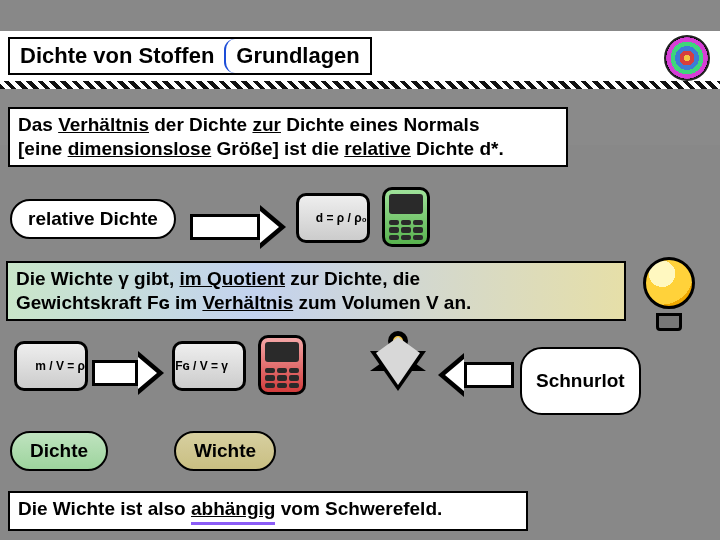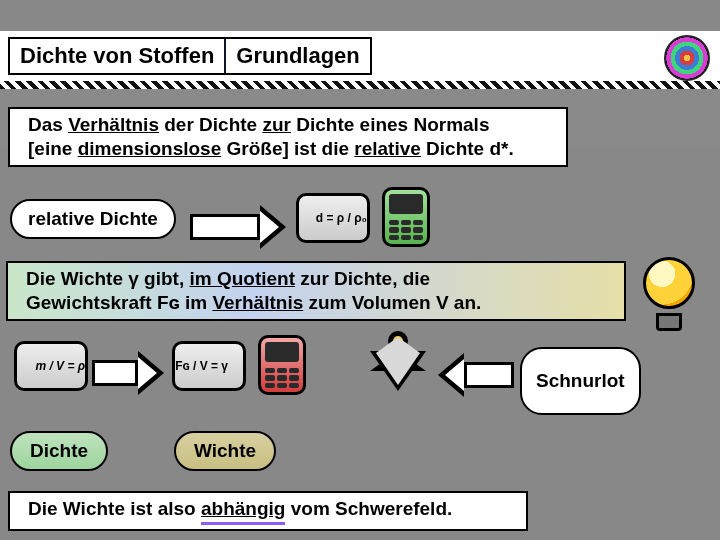--- a/index.html
+++ b/index.html
@@ -1,26 +1,26 @@
 <!DOCTYPE html>
 <html><head>
 <meta charset="utf-8">
 <style>
   * { box-sizing: border-box; margin: 0; padding: 0; }
   body { width: 720px; height: 540px; background: #888; font-family: Arial, Helvetica, sans-serif; overflow: hidden; }
   .stage { width: 720px; height: 540px; background: #888; position: relative; margin-top: 31px; }
   .topbar { position: absolute; top: 0; left: 0; right: 0; height: 56px; background: #fff; }
   .title-pill { position: absolute; top: 6px; left: 8px; display: flex; border: 2px solid #000; }
   .title-pill .cell { padding: 4px 10px; font-weight: bold; font-size: 22px; background: #fff; }
-  .title-pill .cell + .cell { border-left: 2px solid #0f172a; }
+  .title-pill .cell + .cell { border-left: 2px solid #1d4ed8; border-radius: 11px; }
   .logo { position: absolute; top: 4px; right: 10px; width: 46px; height: 46px; border-radius: 50%; background: radial-gradient(circle at 50% 50%, #f4c542 0 10%, #d63e3e 10% 25%, #3e7bd6 25% 40%, #3ed67b 40% 55%, #d63ed6 55% 70%, #000 70% 80%, #fff 80% 88%, #000 88% 100%); border: 2px solid #222; }
   .grayband { position: absolute; top: 64px; left: 0; right: 0; height: 44px; background: #8a8a8a; }
   .hatch { position: absolute; top: 56px; left: 0; right: 0; height: 8px; background: repeating-linear-gradient(45deg,#111 0 4px,#fff 4px 8px); }
   .box { position: absolute; background: #fff; border: 2px solid #000; }
-  .txt { font-size: 19px; font-weight: bold; line-height: 1.25; padding: 4px 18px; }
+  .txt { font-size: 19px; font-weight: bold; line-height: 1.25; padding: 4px 8px; }
   .round { border-radius: 22px; }
   .arrow-r, .arrow-l { position: absolute; display: flex; align-items: center; }
   .arrow-r .shaft, .arrow-l .shaft { height: 26px; background: #fff; border: 3px solid #000; }
   .arrow-r .head, .arrow-l .head { width: 0; height: 0; }
   .arrow-r .head { border-top: 22px solid transparent; border-bottom: 22px solid transparent; border-left: 26px solid #000; position: relative; }
   .arrow-r .head::after { content:""; position:absolute; left:-26px; top:-16px; border-top:16px solid transparent; border-bottom:16px solid transparent; border-left:19px solid #fff; }
   .arrow-l .head { border-top: 22px solid transparent; border-bottom: 22px solid transparent; border-right: 26px solid #000; position: relative; }
   .arrow-l .head::after { content:""; position:absolute; right:-26px; top:-16px; border-top:16px solid transparent; border-bottom:16px solid transparent; border-right:19px solid #fff; }
   .calc { width: 48px; height: 60px; border-radius: 10px; border: 3px solid #000; display:flex; flex-direction:column; overflow:hidden; }
   .calc .screen { height: 20px; background:#2a2a2a; margin:4px; border-radius:3px; }
@@ -94,21 +94,21 @@
     <div class="txt">
       <span>Die Wichte γ gibt, </span><u>im Quotient</u><span> zur Dichte, die</span><br>
       <span>Gewichtskraft Fɢ im </span><u>Verhältnis</u><span> zum Volumen V an.</span>
     </div>
   </div>
   <div class="bulb" style="position:absolute; top:226px; left:640px;">
     <div class="glass"></div>
       <div class="base"></div>
   </div>
 
-  <div class="formula" style="position:absolute; top:310px; left:14px;font-style:italic;">
+  <div class="formula" style="position:absolute; top:310px; left:14px;">
     <span>m / V = ρ</span>
   </div>
   <div class="arrow-r" style="top:320px; left:92px;">
     <div class="shaft" style="width:46px;"></div>
       <div class="head"></div>
   </div>
   <div class="formula flip" style="position:absolute; top:310px; left:172px;">
     <span class="flip">Fɢ / V = γ</span>
   </div>
   <div class="calc red" style="position:absolute; top:304px; left:258px;">

